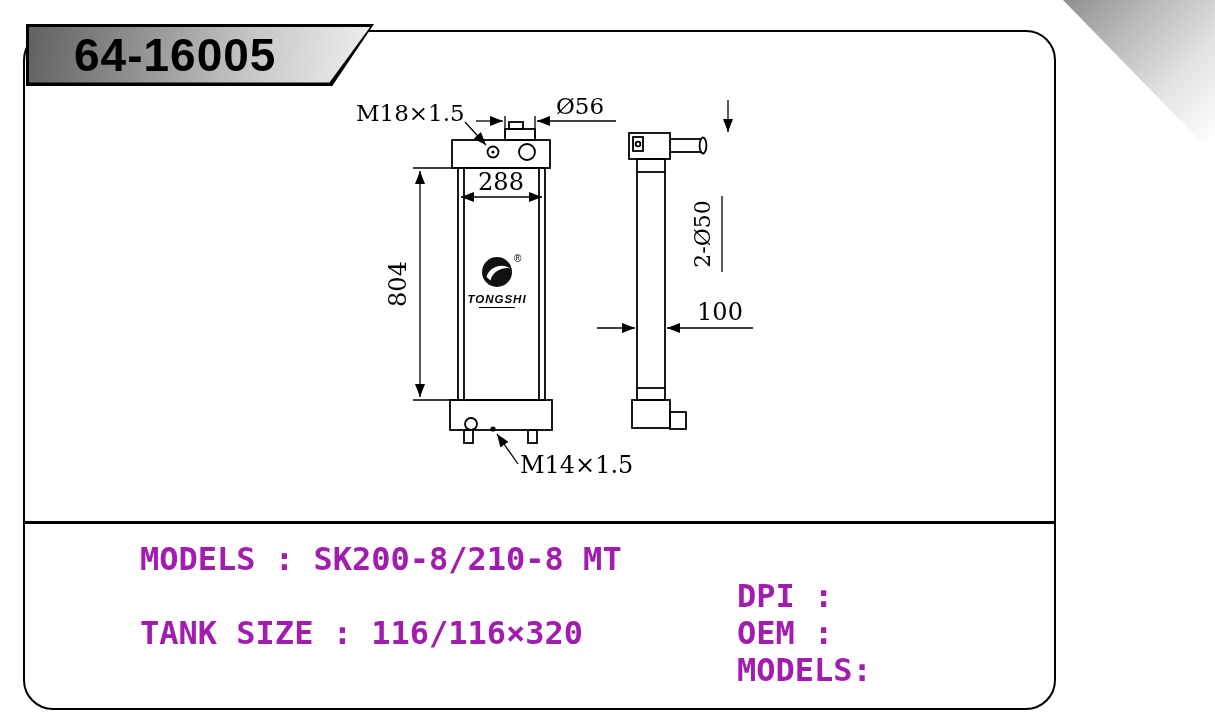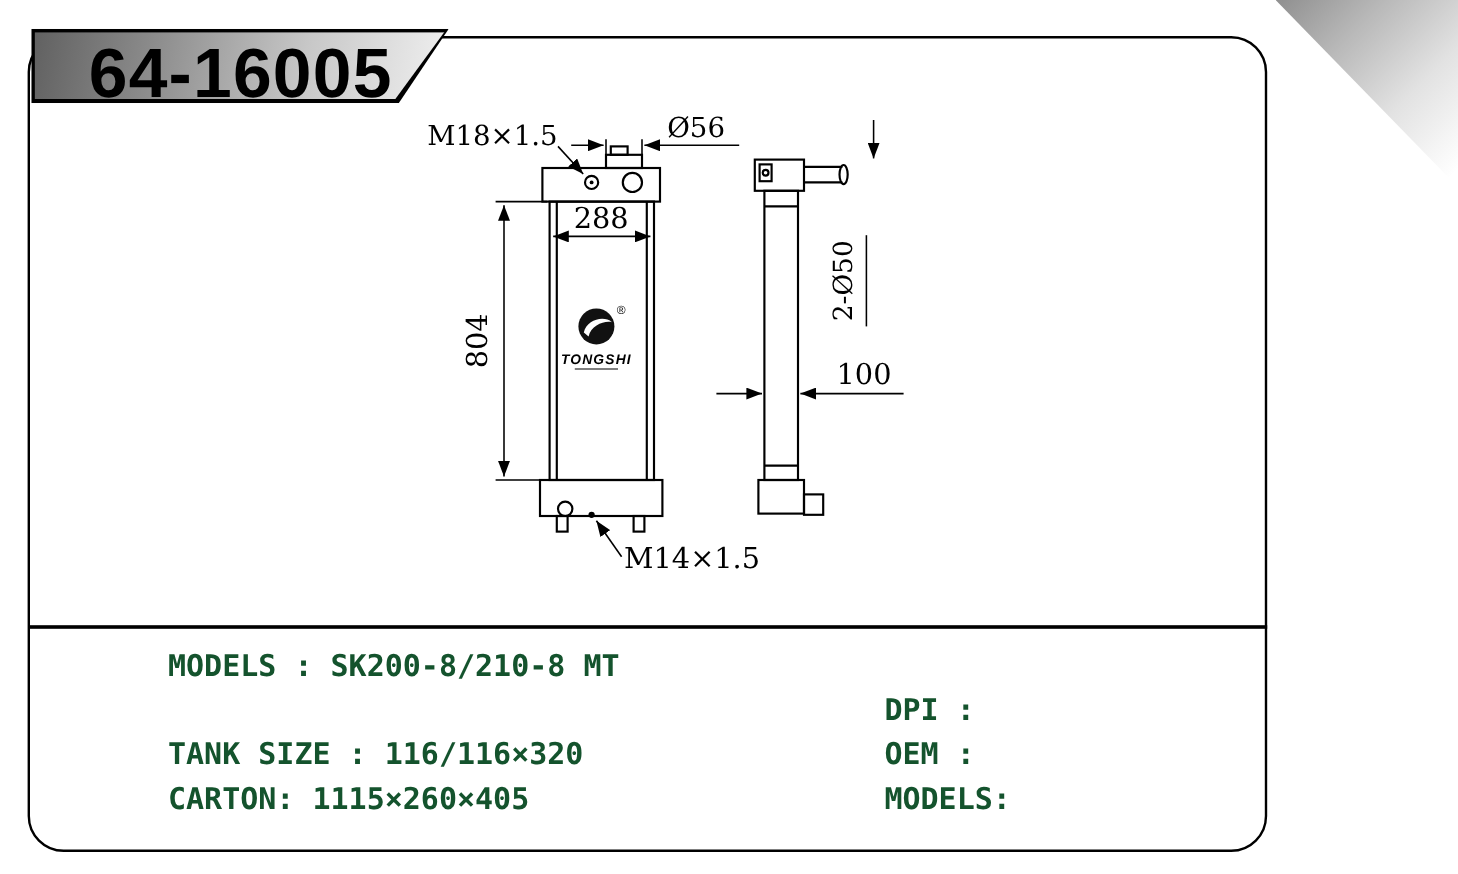--- a/index.html
+++ b/index.html
@@ -7,25 +7,25 @@
   .border-box{position:absolute;left:23px;top:30px;width:1033px;height:680px;border:2.5px solid #000;border-radius:30px;box-sizing:border-box;background:#fff;}
   .divider{position:absolute;left:24px;top:521px;width:1032px;height:2.5px;background:#000;}
   .corner-fold{position:absolute;left:1063px;top:0;width:152px;height:156px;
     clip-path:polygon(0 0,100% 0,100% 100%);
     background:linear-gradient(135deg,#8f8f8f 0%,#b9b9b9 30%,#e2e2e2 62%,#ffffff 95%);}
   .banner{position:absolute;left:26px;top:24px;width:348px;height:62px;
     clip-path:polygon(0 0,100% 0,88% 100%,0 100%);background:#000;}
   .banner-inner{position:absolute;left:2.5px;top:2.5px;width:342px;height:56px;
     clip-path:polygon(0 0,100% 0,88% 100%,0 100%);
     background:linear-gradient(100deg,#616161 0%,#8e8e8e 30%,#c7c7c7 65%,#f0f0f0 100%);}
-  .banner-text{position:absolute;left:48px;top:4px;font-size:58px;font-weight:800;
+  .banner-text{position:absolute;left:48px;top:4px;font-size:46px;font-weight:800;
     letter-spacing:1px;color:#000;font-family:"Liberation Sans",sans-serif;}
   svg.drawing{position:absolute;left:0;top:0;}
   .spec{position:absolute;font-family:"DejaVu Sans Mono","Liberation Mono",monospace;
-    font-weight:700;font-size:25px;color:#14532d;white-space:pre;}
+    font-weight:700;font-size:32px;color:#a21caf;white-space:pre;}
   .cL{left:140px;} .cR{left:737px;}
   .r0{top:540px;} .r1{top:577px;} .r2{top:614px;} .r3{top:651px;}
 </style>
 </head>
 <body>
 
 <div class="page">
 
   <div class="border-box"></div>
   <div class="corner-fold"></div>
@@ -122,18 +122,17 @@
       <text x="514" y="262" font-size="10" fill="#000" font-family="Liberation Sans, sans-serif">®</text>
       <text x="497" y="303" font-size="11.5" text-anchor="middle" fill="#000" font-family="Liberation Sans, sans-serif" font-weight="bold" font-style="italic" letter-spacing="1">TONGSHI</text>
       <line x1="479" y1="307.5" x2="515" y2="307.5" stroke="#000" stroke-width="1"></line>
     </g>
   </svg>
 
   <div class="divider"></div>
 
   <div class="spec cL r0">MODELS : SK200-8/210-8 MT</div>
   <div class="spec cL r2">TANK SIZE : 116/116×320</div>
-  <div class="spec cL r3">CARTON: 1115×260×405</div>
   <div class="spec cR r1">DPI :</div>
   <div class="spec cR r2">OEM :</div>
   <div class="spec cR r3">MODELS:</div>
 
 </div>
 
 </body></html>

